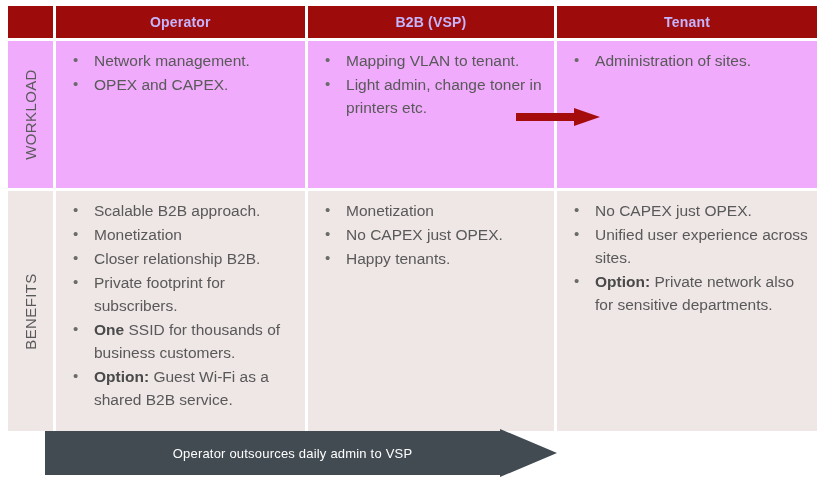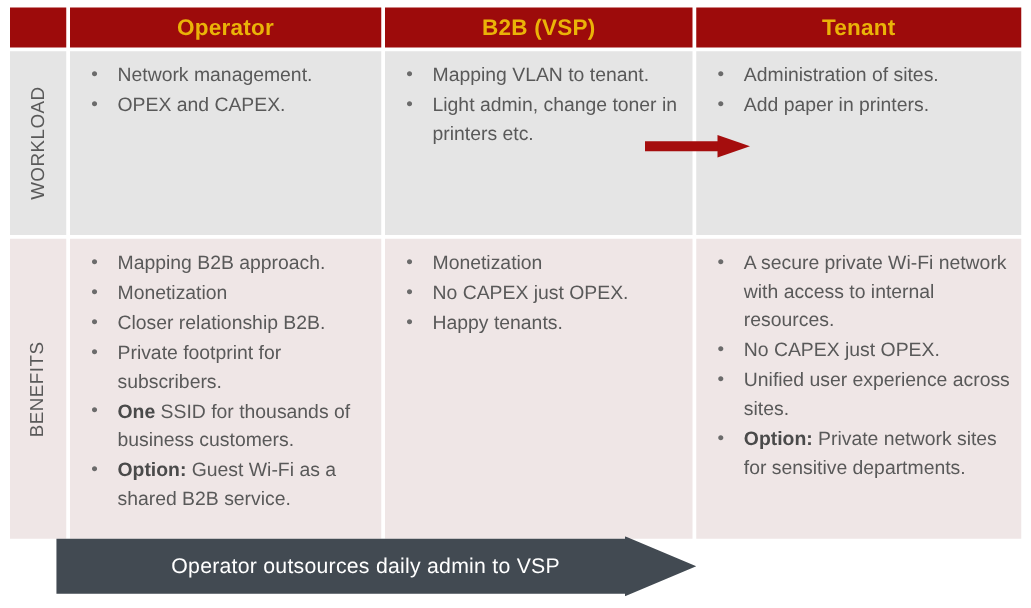--- a/index.html
+++ b/index.html
@@ -34,22 +34,22 @@
     height: 100%;
     display: flex;
     align-items: center;
     justify-content: center;
   }
   .hdr-corner { width: 45px; }
   .hdr-op     { width: 250px; }
   .hdr-b2b    { width: 247px; }
   .hdr-ten    { width: 261px; }
   .hdr-cell span {
-    color: #eab308;
-    font-size: 18px;
+    color: #c4b5fd;
+    font-size: 14px;
     font-weight: bold;
     letter-spacing: .2px;
   }
 
   
   .body-row {
     position: absolute;
     left: 8px;
     display: flex;
     gap: 3px;
@@ -74,21 +74,21 @@
 
   .cell {
     position: relative;
     padding: 8px 8px 6px 8px;
   }
   .c-op  { width: 250px; }
   .c-b2b { width: 247px; }
   .c-ten { width: 261px; }
 
   .row-workload .side-label,
-  .row-workload .cell { background: #e5e5e5; }
+  .row-workload .cell { background: #f0abfc; }
 
   .row-benefits .side-label,
   .row-benefits .cell { background: #efe6e6; }
 
   ul.bullets { list-style: none; }
   ul.bullets li {
     position: relative;
     padding-left: 30px;
     font-size: 15.5px;
     line-height: 23px;
@@ -126,21 +126,21 @@
   .bottom-arrow .label {
     position: absolute;
     left: 0;
     top: 0;
     width: 455px;
     height: 48px;
     display: flex;
     align-items: center;
     justify-content: center;
     color: #ffffff;
-    font-size: 17px;
+    font-size: 13px;
     letter-spacing: .2px;
     padding-left: 40px;
   }
 </style>
 </head>
 <body>
 
 <div id="stage">
 
   <div class="header-row">
@@ -170,59 +170,57 @@
     </div>
     <div class="cell c-b2b">
       <ul class="bullets">
         <li><span>Mapping VLAN to tenant.</span></li>
         <li><span>Light admin, change toner in printers etc.</span></li>
       </ul>
     </div>
     <div class="cell c-ten">
       <ul class="bullets">
         <li><span>Administration of sites.</span></li>
-        <li><span>Add paper in printers.</span></li>
       </ul>
     </div>
   </div>
 
   <div class="red-arrow">
     <svg width="84" height="20" viewBox="0 0 84 20">
       <rect x="0" y="6" width="62" height="8" fill="#a50d0d"></rect>
       <polygon points="58,1 84,10 58,19" fill="#a50d0d"></polygon>
     </svg>
   </div>
 
   <div class="body-row row-benefits">
     <div class="side-label">
       <span class="vtext">BENEFITS</span>
     </div>
     <div class="cell c-op">
       <ul class="bullets">
-        <li><span>Mapping B2B approach.</span></li>
+        <li><span>Scalable B2B approach.</span></li>
         <li><span>Monetization</span></li>
         <li><span>Closer relationship B2B.</span></li>
         <li><span>Private footprint for subscribers.</span></li>
         <li><b>One</b><span> SSID for thousands of business customers.</span></li>
         <li><b>Option:</b><span> Guest Wi-Fi as a shared B2B service.</span></li>
       </ul>
     </div>
     <div class="cell c-b2b">
       <ul class="bullets">
         <li><span>Monetization</span></li>
         <li><span>No CAPEX just OPEX.</span></li>
         <li><span>Happy tenants.</span></li>
       </ul>
     </div>
     <div class="cell c-ten">
       <ul class="bullets">
-        <li><span>A secure private Wi-Fi network with access to internal resources.</span></li>
         <li><span>No CAPEX just OPEX.</span></li>
         <li><span>Unified user experience across sites.</span></li>
-        <li><b>Option:</b><span> Private network sites for sensitive departments.</span></li>
+        <li><b>Option:</b><span> Private network also for sensitive departments.</span></li>
       </ul>
     </div>
   </div>
 
   <div class="bottom-arrow">
     <svg width="512" height="48" viewBox="0 0 512 48" style="position:absolute;left:0;top:0;">
       <polygon points="0,2 455,2 455,0 512,24 455,48 455,46 0,46" fill="#424a52"></polygon>
     </svg>
     <div class="label">
       <span>Operator outsources daily admin to VSP</span>

